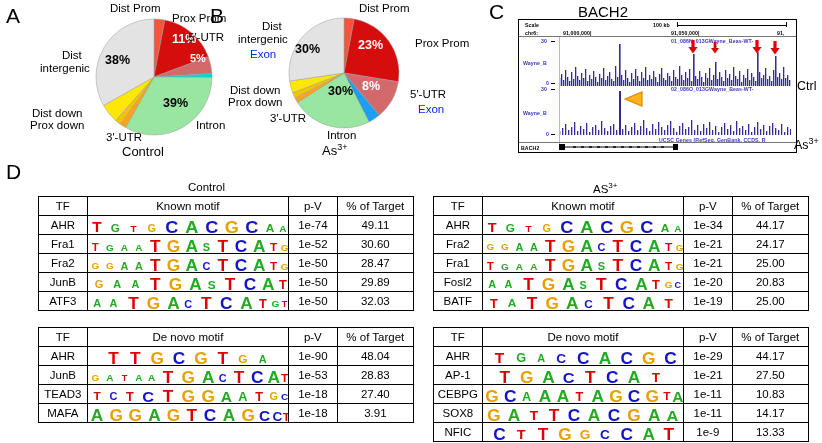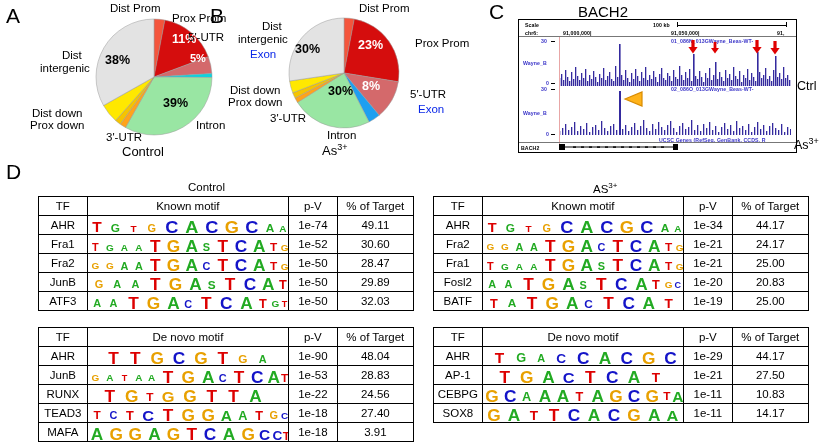--- a/index.html
+++ b/index.html
@@ -604,39 +604,20 @@
               <text x="186" y="19" font-size="19" fill="#1414c8">C</text>
               <text x="204" y="19" font-size="19" fill="#2a2">A</text>
               <text x="216" y="18" font-size="13" fill="#d00">T</text>
             </g>
           </svg>
         </td>
         <td>1e-53</td>
         <td>28.83</td>
       </tr>
     <tr>
-        <td>RUNX</td>
-        <td class="logo-cell">
-          <svg viewBox="0 0 220 20" preserveAspectRatio="none">
-            <g font-family="Liberation Sans, sans-serif" font-weight="bold" text-anchor="middle">
-              <text x="24" y="19" font-size="19" fill="#d00">T</text>
-              <text x="48" y="19" font-size="19" fill="#e8a000">G</text>
-              <text x="68" y="18" font-size="13" fill="#d00">T</text>
-              <text x="88" y="19" font-size="18" fill="#e8a000">G</text>
-              <text x="112" y="19" font-size="19" fill="#e8a000">G</text>
-              <text x="136" y="19" font-size="19" fill="#d00">T</text>
-              <text x="160" y="19" font-size="19" fill="#d00">T</text>
-              <text x="184" y="19" font-size="19" fill="#2a2">A</text>
-            </g>
-          </svg>
-        </td>
-        <td>1e-22</td>
-        <td>24.56</td>
-      </tr>
-    <tr>
         <td>TEAD3</td>
         <td class="logo-cell">
           <svg viewBox="0 0 220 20" preserveAspectRatio="none">
             <g font-family="Liberation Sans, sans-serif" font-weight="bold" text-anchor="middle">
               <text x="10" y="17" font-size="13" fill="#d00">T</text>
               <text x="28" y="17" font-size="12" fill="#1414c8">C</text>
               <text x="46" y="18" font-size="14" fill="#d00">T</text>
               <text x="66" y="19" font-size="18" fill="#1414c8">C</text>
               <text x="88" y="19" font-size="19" fill="#d00">T</text>
               <text x="110" y="19" font-size="19" fill="#e8a000">G</text>
@@ -903,14 +884,34 @@
               <text x="144" y="19" font-size="19" fill="#1414c8">C</text>
               <text x="166" y="19" font-size="19" fill="#e8a000">G</text>
               <text x="188" y="19" font-size="19" fill="#2a2">A</text>
               <text x="208" y="19" font-size="18" fill="#2a2">A</text>
             </g>
           </svg>
         </td>
         <td>1e-11</td>
         <td>14.17</td>
       </tr>
+    <tr>
+        <td>NFIC</td>
+        <td class="logo-cell">
+          <svg viewBox="0 0 220 20" preserveAspectRatio="none">
+            <g font-family="Liberation Sans, sans-serif" font-weight="bold" text-anchor="middle">
+              <text x="18" y="19" font-size="19" fill="#1414c8">C</text>
+              <text x="42" y="18" font-size="16" fill="#d00">T</text>
+              <text x="66" y="19" font-size="19" fill="#d00">T</text>
+              <text x="90" y="19" font-size="19" fill="#e8a000">G</text>
+              <text x="112" y="18" font-size="15" fill="#e8a000">G</text>
+              <text x="134" y="18" font-size="15" fill="#1414c8">C</text>
+              <text x="158" y="19" font-size="19" fill="#1414c8">C</text>
+              <text x="182" y="19" font-size="19" fill="#2a2">A</text>
+              <text x="204" y="19" font-size="19" fill="#d00">T</text>
+            </g>
+          </svg>
+        </td>
+        <td>1e-9</td>
+        <td>13.33</td>
+      </tr>
   </tbody>
 </table>
 
 </body></html>

